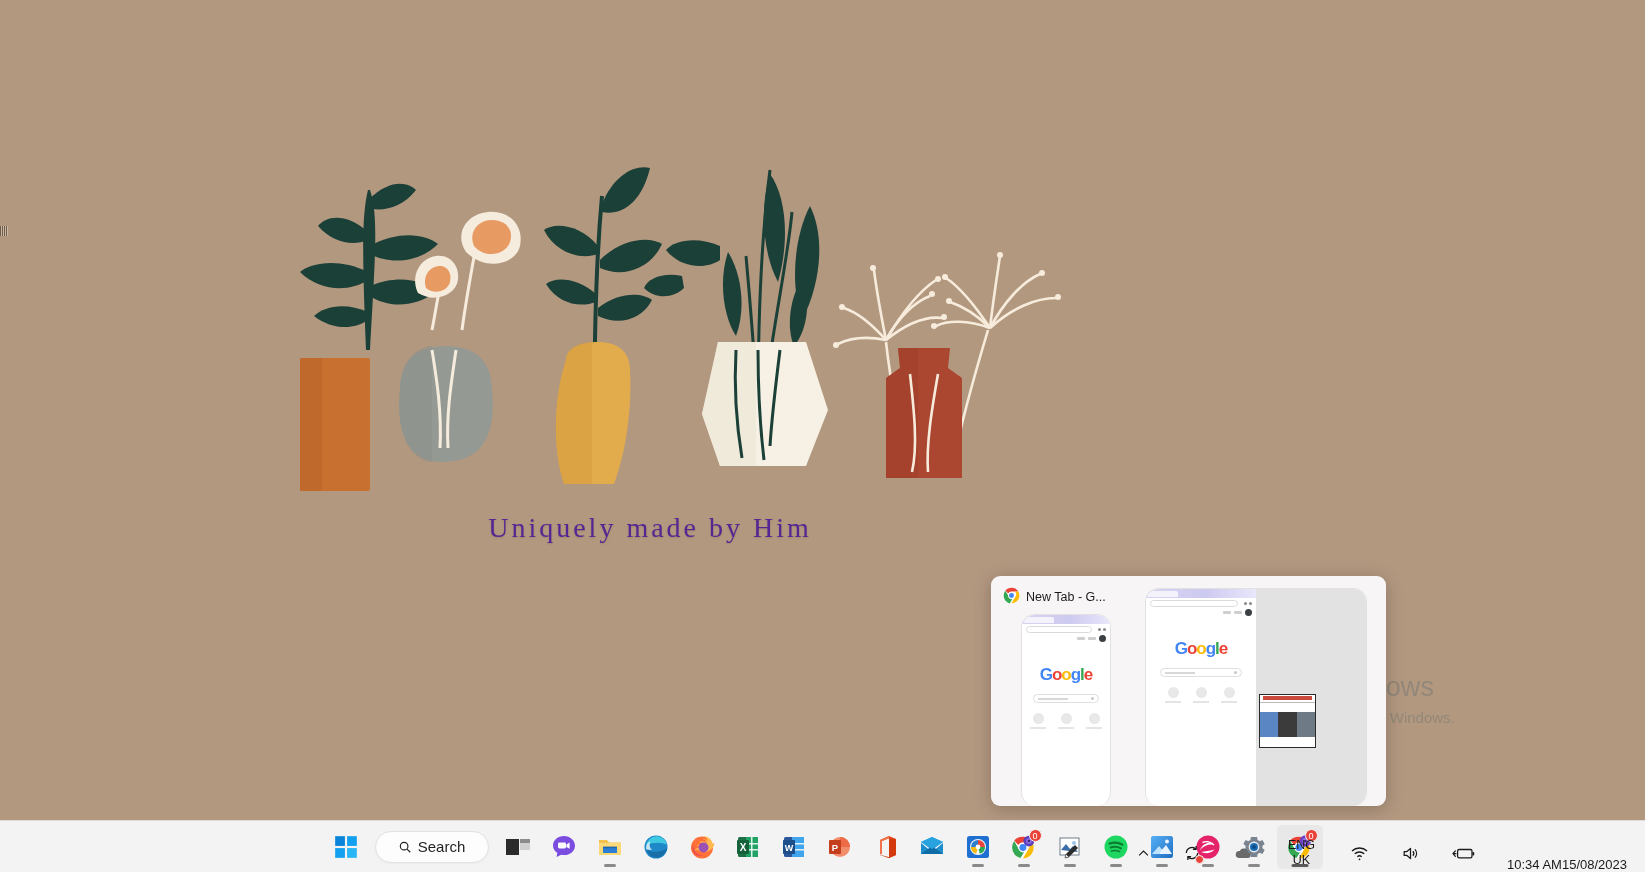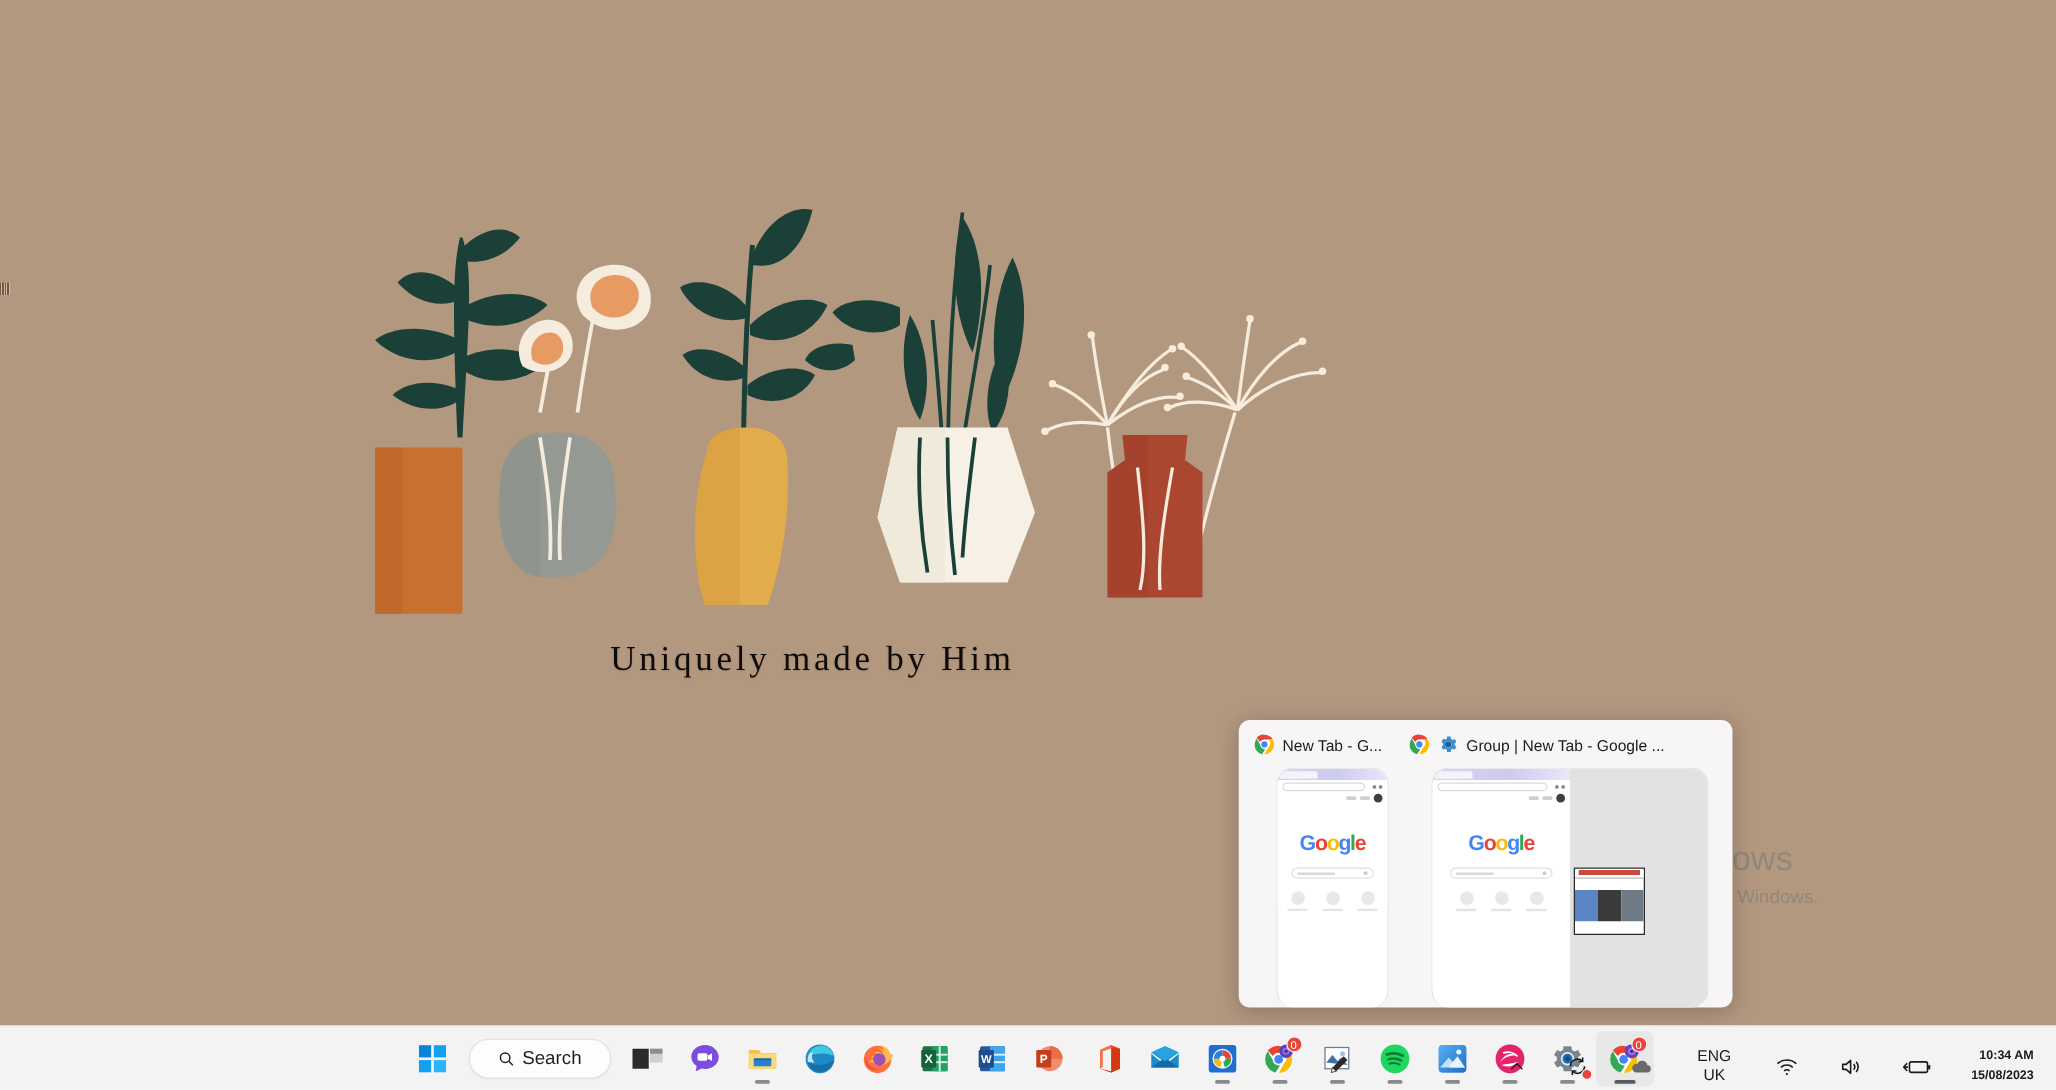--- a/index.html
+++ b/index.html
@@ -16,21 +16,21 @@
   }
 
   #wallpaper-art {
     position: absolute; left: 250px; top: 160px; width: 840px; height: 400px;
   }
 
   #wallpaper-caption {
     position: absolute; left: 0; top: 512px; width: 1300px;
     text-align: center;
     font-family: "Liberation Serif", serif;
-    font-size: 28px; letter-spacing: 3px; color: #000000;
+    font-size: 28px; letter-spacing: 3px; color: #4c1d95;
     opacity: .92;
     text-shadow: 0 1px 2px rgba(120,90,65,.35);
   }
 
   .edge-artifact {
     position: absolute; left: 0px; top: 226px; width: 8px; height: 10px;
     background: repeating-linear-gradient(90deg,#5c4a3a 0 1px,#d6c3ae 1px 2px);
     opacity: .8;
   }
 
@@ -150,24 +150,23 @@
   }
   .tray-btn {
     height: 40px; padding: 0 7px; display:flex; align-items:center; justify-content:center;
     border-radius: 4px; position:relative;
   }
   #lang-btn {
     display:flex; flex-direction:column; align-items:center; justify-content:center;
     font-size: 12.5px; line-height: 15px; color: #1a1a1a; padding: 0 10px; height:40px;
   }
   #clock {
-    display:flex; flex-direction:column; align-items:flex-end; justify-content:center;
-    font-size: 10px; line-height: 16px; color: #1a1a1a; padding: 0 10px 0 6px; height: 40px;
+    display:flex; align-items:flex-end; justify-content:center;
+    font-size: 13px; line-height: 16px; color: #1a1a1a; padding: 0 10px 0 6px; height: 40px;
     text-align:right;
-    font-weight:bold;
   }
   .tray-red-dot {
     position:absolute; right: 4px; bottom: 9px; width: 9px; height: 9px;
     border-radius:50%; background:#e8443a; border:1.5px solid #f3f3f3;
   }
 </style>
 </head>
 <body>
 
 <div id="desktop">
@@ -332,39 +331,20 @@
               <div>
                 <i></i>
                 <u></u>
               </div>
           </div>
         </div>
       </div>
     </div>
 
     <div class="thumb-item wide">
-      <div class="thumb-head">
-        <span>
-          <svg width="17" height="17" viewBox="0 0 48 48">
-            <circle cx="24" cy="24" r="22" fill="#fff"></circle>
-            <path d="M24 2a22 22 0 0 1 19.1 11H24a11 11 0 0 0-9.6 5.6L6.6 9.3A22 22 0 0 1 24 2z" fill="#EA4335"></path>
-            <path d="M2 24a22 22 0 0 1 4.6-13.4l9.5 16.5A11 11 0 0 0 26 34.9L19 46.4A22 22 0 0 1 2 24z" fill="#34A853"></path>
-            <path d="M43.1 13A22 22 0 0 1 24 46l9.6-16.6A11 11 0 0 0 33.9 13z" fill="#FBBC05"></path>
-            <circle cx="24" cy="24" r="9.5" fill="#fff"></circle>
-            <circle cx="24" cy="24" r="7" fill="#4285F4"></circle>
-          </svg>
-        </span>
-        <span>
-          <svg width="17" height="17" viewBox="0 0 24 24" fill="#2d7fc4">
-            <path d="M12 8.5A3.5 3.5 0 1 0 12 15.5 3.5 3.5 0 1 0 12 8.5z" fill="#1b5e8f"></path>
-            <path d="M19.4 13a7.5 7.5 0 0 0 0-2l2-1.6-2-3.4-2.4 1a7.6 7.6 0 0 0-1.7-1L14.9 3h-4l-.4 2.6a7.6 7.6 0 0 0-1.7 1l-2.4-1-2 3.4L6.4 11a7.5 7.5 0 0 0 0 2l-2 1.6 2 3.4 2.4-1c.5.4 1.1.8 1.7 1l.4 2.6h4l.4-2.6c.6-.2 1.2-.6 1.7-1l2.4 1 2-3.4zM12 15.6A3.6 3.6 0 1 1 12 8.4a3.6 3.6 0 0 1 0 7.2z" fill="#3a8fd0"></path>
-          </svg>
-        </span>
-        <span class="thumb-title">Group | New Tab - Google ...</span>
-      </div>
       <div class="thumb-body dual">
         <div class="mini-browser">
           <div class="mini-tabstrip">
             <div class="mini-tab"></div>
           </div>
           <div class="mini-omnibar">
             <div class="mini-omni-pill"></div>
             <div class="mini-omni-dots">
                 <i></i>
                 <i></i>

